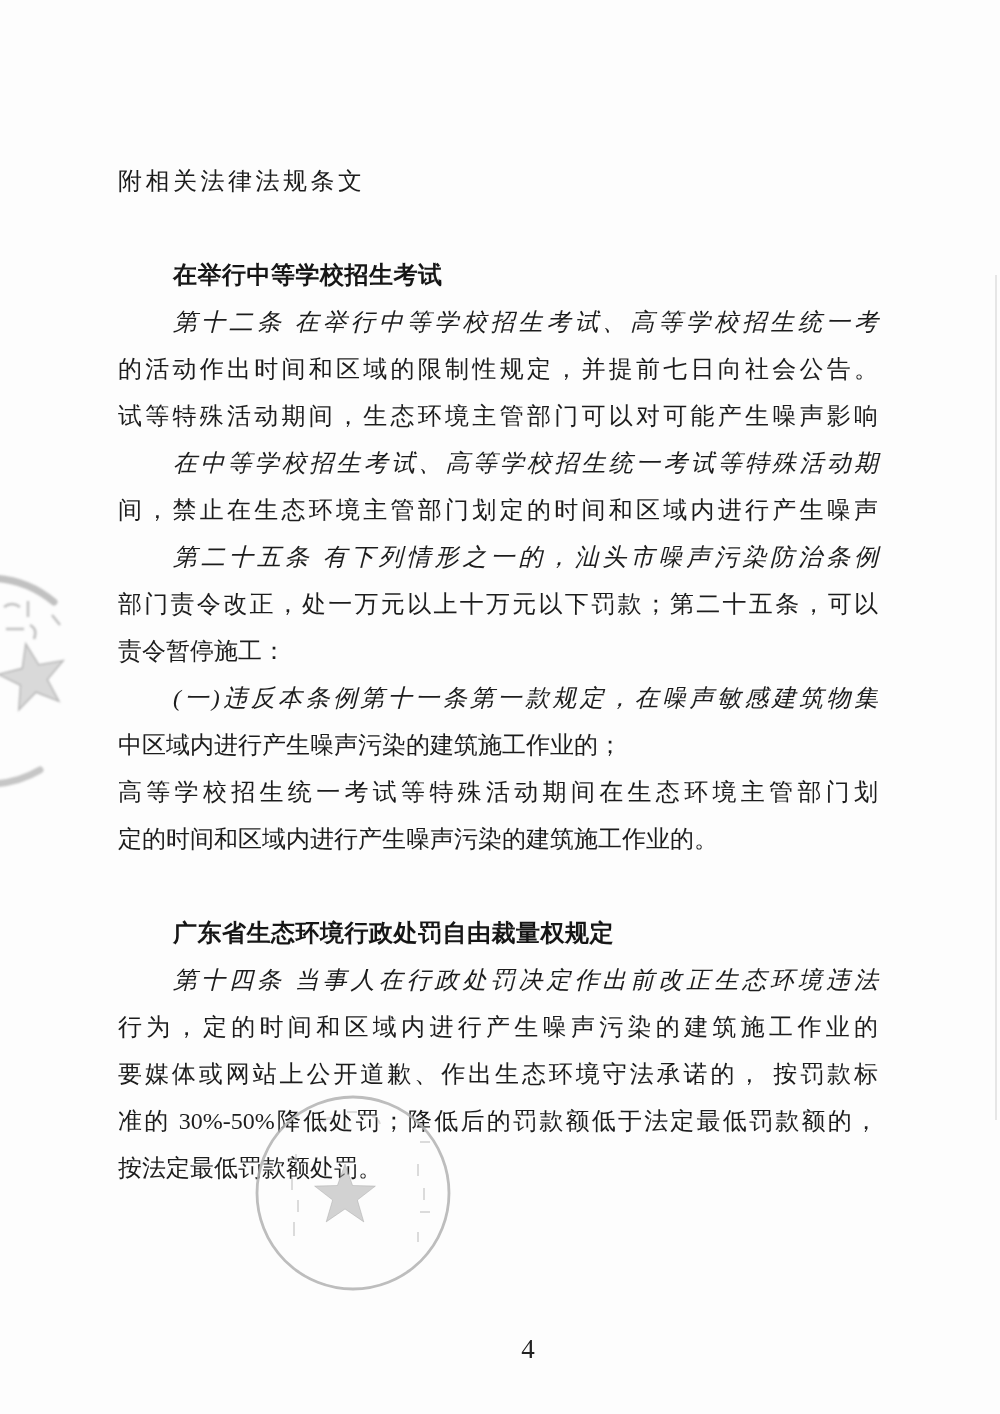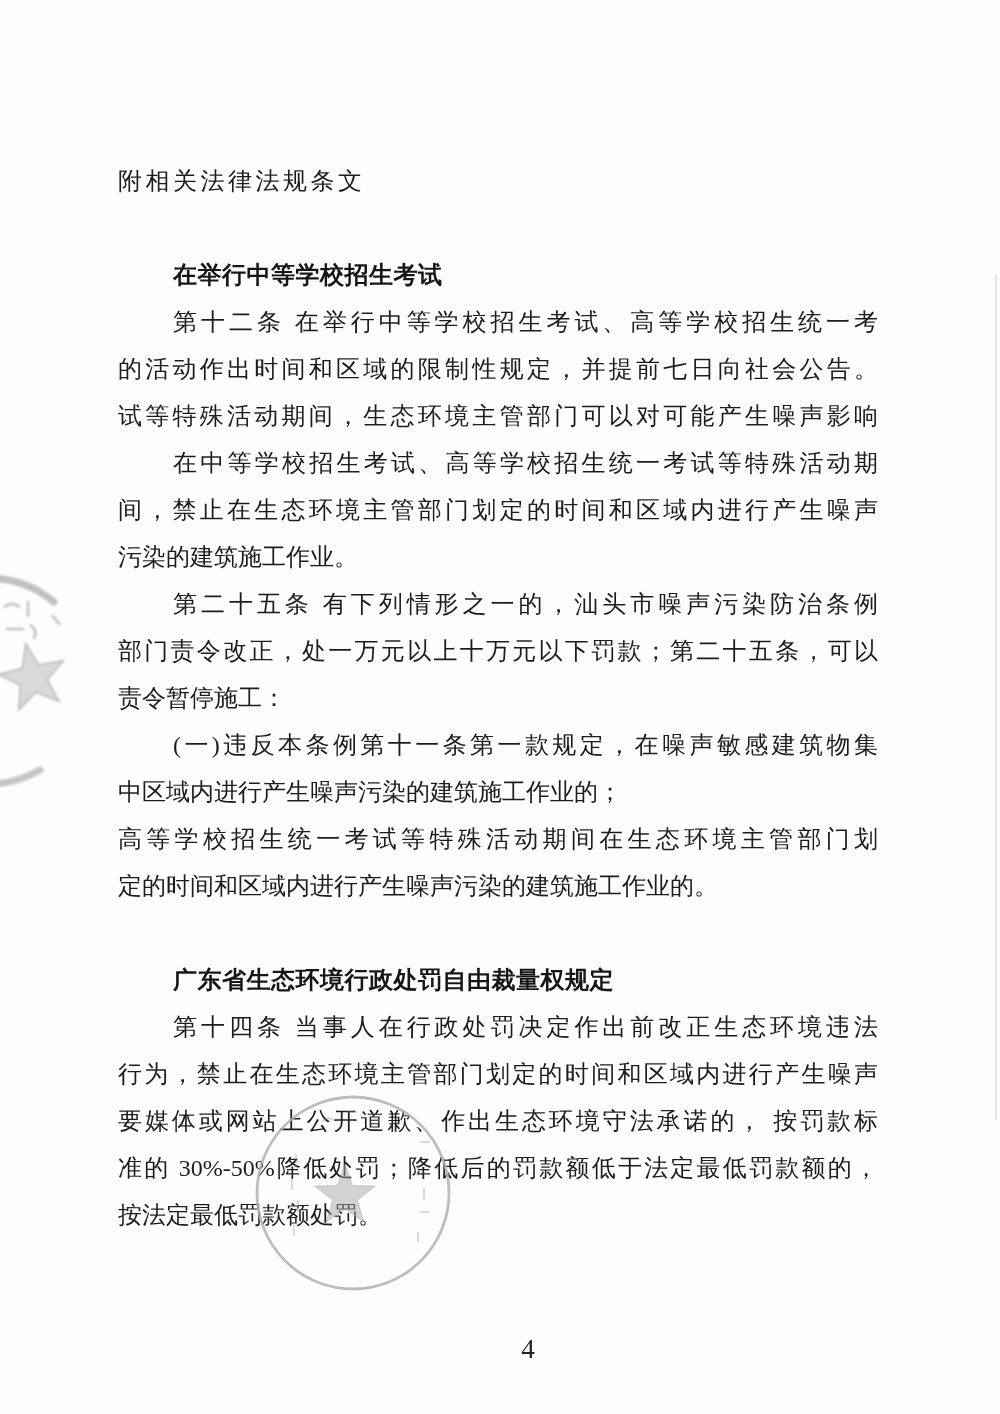--- a/index.html
+++ b/index.html
@@ -30,21 +30,21 @@
     font-size: 24px;
     white-space: pre;
     overflow: visible;
   }
   .row.fill {
     white-space: normal;
     text-align: justify;
     text-align-last: justify;
     text-justify: inter-character;
   }
-  .row.indent { text-indent: 55px; }
+  .row.indent { text-indent: 55px; font-style: italic; }
   .row.doc-title { letter-spacing: 3.5px; }
   .row.section-heading {
     font-weight: bold;
     text-indent: 55px;
     letter-spacing: 0.5px;
     color: #161616;
   }
   .page-number {
     position: absolute;
     left: 508px;
@@ -74,32 +74,31 @@
 
   <div class="text-block" id="text-block">
       <div class="row doc-title">附相关法律法规条文</div>
       <div class="row blank"></div>
       <div class="row section-heading">在举行中等学校招生考试</div>
       <div class="row body-line indent fill">第十二条  在举行中等学校招生考试、高等学校招生统一考</div>
       <div class="row body-line fill">的活动作出时间和区域的限制性规定，并提前七日向社会公告。</div>
       <div class="row body-line fill">试等特殊活动期间，生态环境主管部门可以对可能产生噪声影响</div>
       <div class="row body-line indent fill">在中等学校招生考试、高等学校招生统一考试等特殊活动期</div>
       <div class="row body-line fill">间，禁止在生态环境主管部门划定的时间和区域内进行产生噪声</div>
-      <div class="row body-line">污染的建筑施工作业。</div>
       <div class="row body-line indent fill">第二十五条  有下列情形之一的，汕头市噪声污染防治条例</div>
       <div class="row body-line fill">部门责令改正，处一万元以上十万元以下罚款；第二十五条，可以</div>
       <div class="row body-line">责令暂停施工：</div>
       <div class="row body-line indent fill">(一)违反本条例第十一条第一款规定，在噪声敏感建筑物集</div>
       <div class="row body-line">中区域内进行产生噪声污染的建筑施工作业的；</div>
       <div class="row body-line fill">高等学校招生统一考试等特殊活动期间在生态环境主管部门划</div>
       <div class="row body-line">定的时间和区域内进行产生噪声污染的建筑施工作业的。</div>
       <div class="row blank"></div>
       <div class="row section-heading">广东省生态环境行政处罚自由裁量权规定</div>
       <div class="row body-line indent fill">第十四条  当事人在行政处罚决定作出前改正生态环境违法</div>
-      <div class="row body-line fill">行为，禁止在生态环境主管部门划定的时间和区域内进行产生噪声</div>
+      <div class="row body-line fill">行为，定的时间和区域内进行产生噪声污染的建筑施工作业的</div>
       <div class="row body-line fill">要媒体或网站上公开道歉、作出生态环境守法承诺的， 按罚款标</div>
       <div class="row body-line fill">准的 30%-50%降低处罚；降低后的罚款额低于法定最低罚款额的，</div>
       <div class="row body-line">按法定最低罚款额处罚。</div>
     </div>
 
   <svg class="seal seal-left" width="120" height="250" viewBox="0 0 120 250" aria-hidden="true">
     <defs>
         <filter id="soft1" x="-20%" y="-20%" width="140%" height="140%">
           <feGaussianBlur stdDeviation="0.8"></feGaussianBlur>
         </filter>

